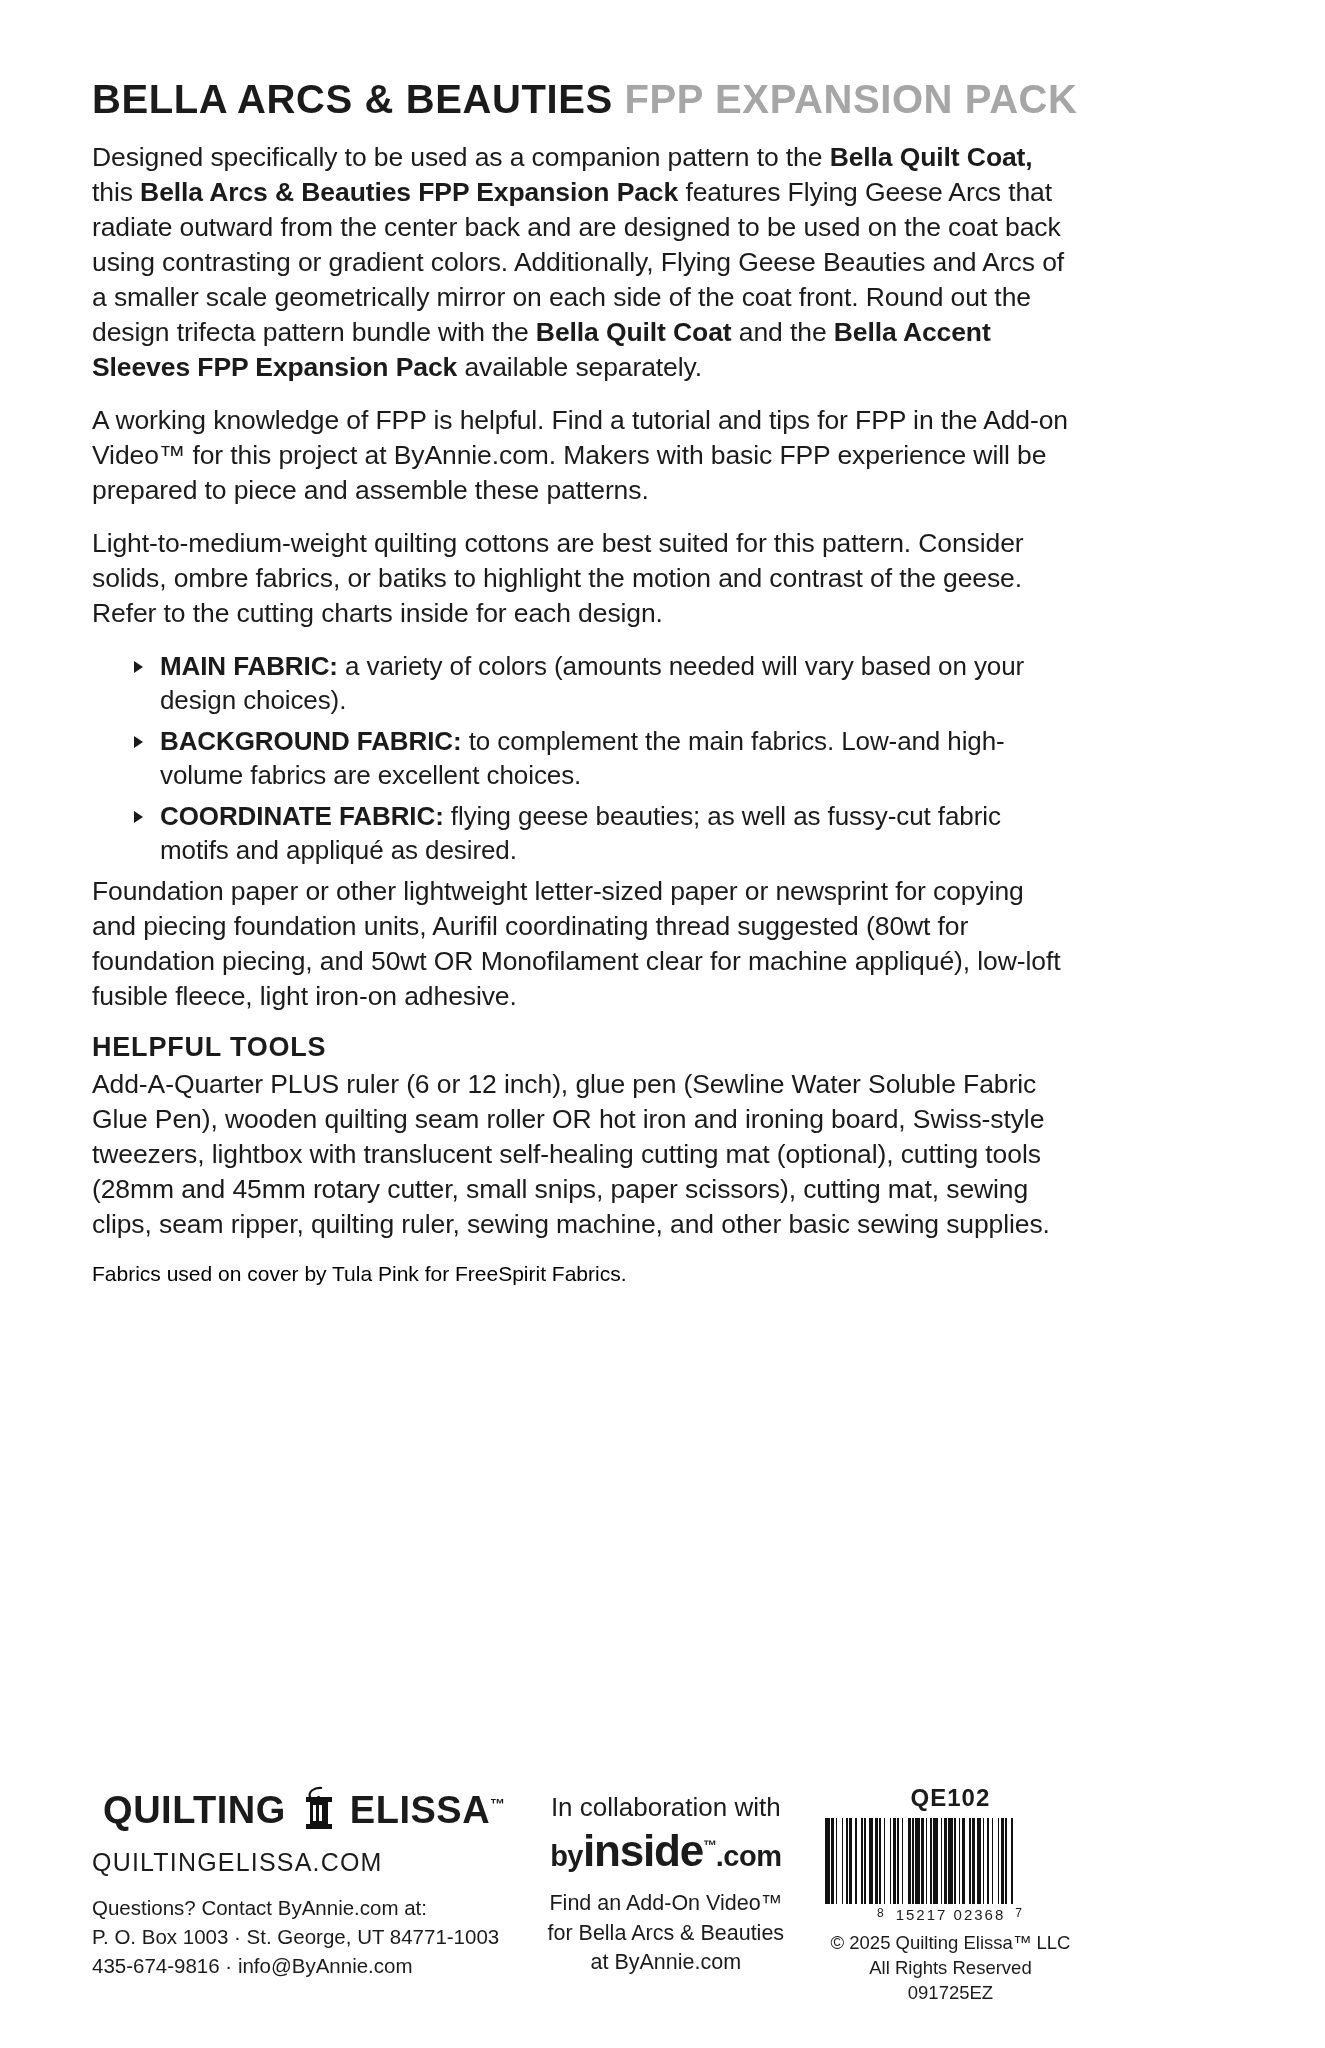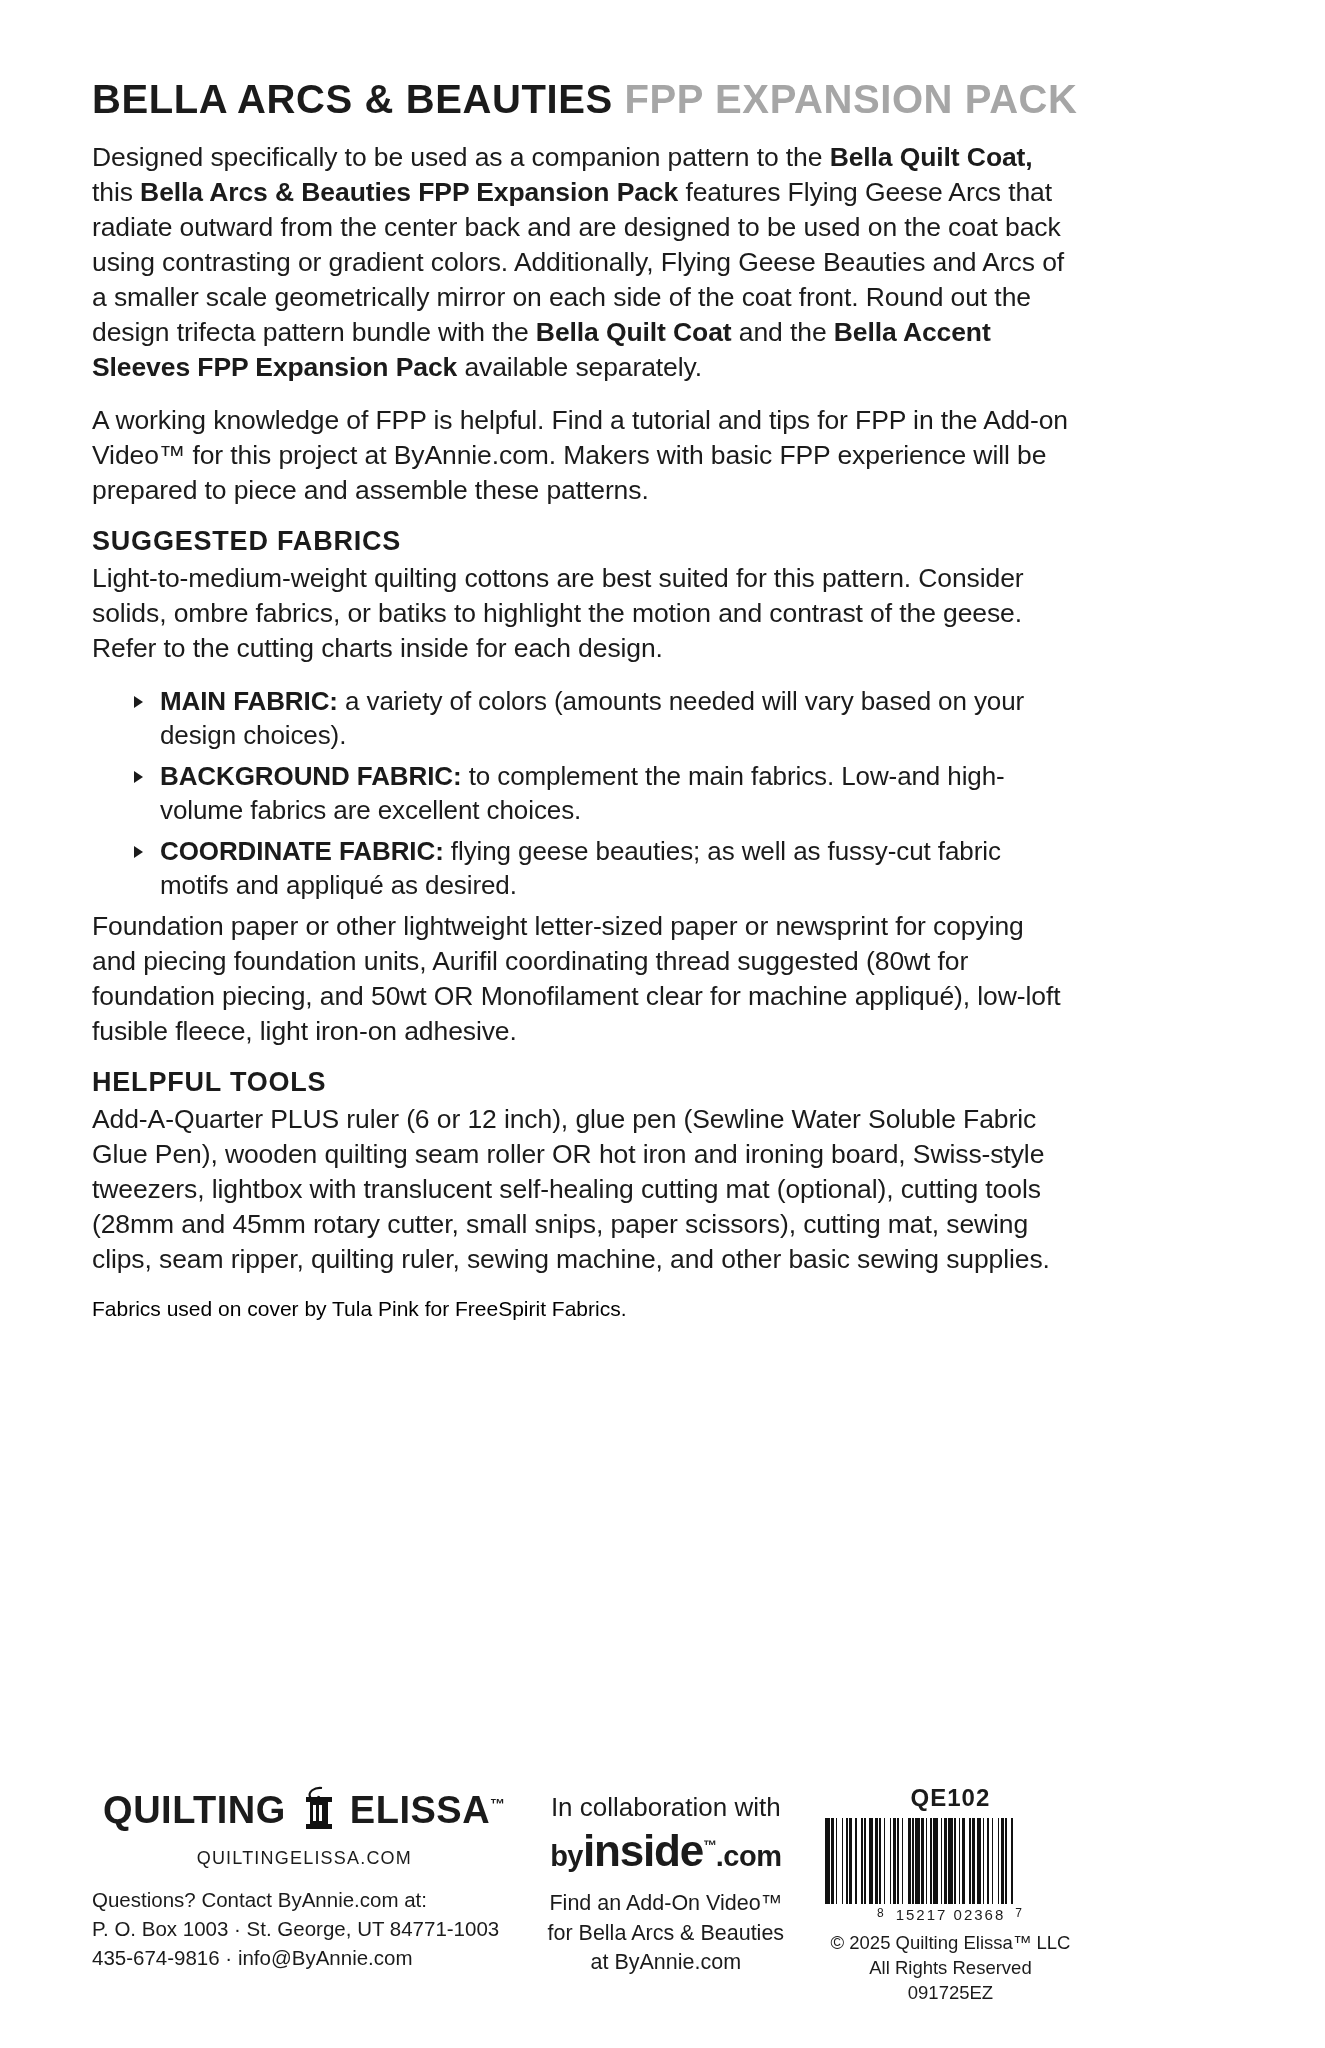--- a/index.html
+++ b/index.html
@@ -113,22 +113,21 @@
     vertical-align: super;
     font-weight: bold;
   }
   .spool {
     position: relative;
     width: 52px;
     height: 52px;
     flex: 0 0 auto;
   }
   .qe-url {
-    text-align: center;
-    font-size: 18px;
+    font-size: 25px;
     letter-spacing: 1.2px;
     margin-top: 12px;
   }
   .qe-contact {
     font-size: 20.5px;
     line-height: 1.42;
     margin-top: 16px;
   }
 
   
@@ -208,21 +207,20 @@
     <span class="t-main">BELLA ARCS &amp; BEAUTIES</span>
     <span class="t-sub">FPP EXPANSION PACK</span>
   </h1>
 
   <p class="body">
     <span>Designed specifically to be used as a companion pattern to the </span><b>Bella Quilt Coat,</b><span> this </span><b>Bella Arcs &amp; Beauties FPP Expansion Pack</b><span> features Flying Geese Arcs that radiate outward from the center back and are designed to be used on the coat back using contrasting or gradient colors. Additionally, Flying Geese Beauties and Arcs of a smaller scale geometrically mirror on each side of the coat front. Round out the design trifecta pattern bundle with the </span><b>Bella Quilt Coat</b><span> and the </span><b>Bella Accent Sleeves FPP Expansion Pack</b><span> available separately.</span>
   </p>
 
   <p class="body">A working knowledge of FPP is helpful. Find a tutorial and tips for FPP in the Add-on Video™ for this project at ByAnnie.com. Makers with basic FPP experience will be prepared to piece and assemble these patterns.</p>
 
-  <h2 class="section">SUGGESTED FABRICS</h2>
   <p class="body">Light-to-medium-weight quilting cottons are best suited for this pattern. Consider solids, ombre fabrics, or batiks to highlight the motion and contrast of the geese. Refer to the cutting charts inside for each design.</p>
 
   <ul class="bullets">
     <li>
       <span class="tri"></span>
       <b>MAIN FABRIC:</b><span> a variety of colors (amounts needed will vary based on your design choices).</span>
     </li>
     <li>
       <span class="tri"></span>
       <b>BACKGROUND FABRIC:</b><span> to complement the main fabrics. Low-and high-volume fabrics are excellent choices.</span>

